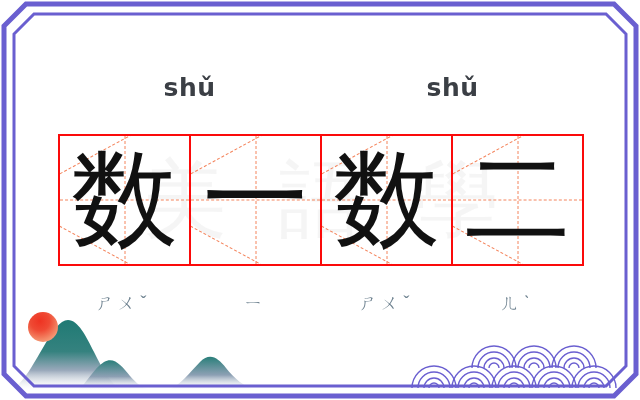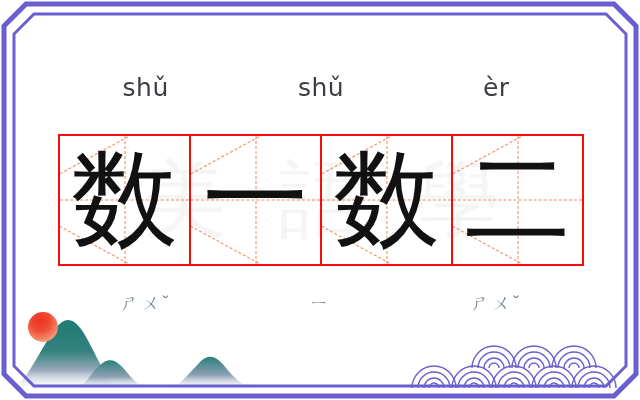--- a/index.html
+++ b/index.html
@@ -36,21 +36,21 @@
   }
   .pinyin-cell {
     flex:1 1 0;
     display:flex;
     align-items:center;
     justify-content:center;
     font-size:25px;
     letter-spacing:0.5px;
     color:#3b3f45;
     font-family:"DejaVu Sans", sans-serif;
-    font-weight:400;
+    font-weight:700;
   }
 
   
   #char-grid {
     position:absolute;
     left:58px; top:134px;
     width:526px; height:132px;
     display:flex;
     border:2px solid #fb0a0a;
     background:transparent;
@@ -125,21 +125,21 @@
     left:58px; top:286px;
     width:526px; height:34px;
     display:flex;
     z-index:20;
   }
   .zhuyin-cell {
     flex:1 1 0;
     display:flex;
     align-items:center;
     justify-content:center;
-    font-family:Liberation Sans, sans-serif;
+    font-family:Liberation Mono, monospace;
     font-size:18px;
     letter-spacing:3px;
     color:#6d818f;
   }
 
   
   #sun {
     position:absolute;
     left:28px; top:312px;
     width:30px; height:30px;
@@ -172,21 +172,20 @@
 
   <div id="watermark">
     <span>美</span>
     <span>語</span>
     <span>學</span>
   </div>
 
   <div id="pinyin-row">
     <div class="pinyin-cell">shǔ</div>
     <div class="pinyin-cell">shǔ</div>
-    <div class="pinyin-cell">èr</div>
   </div>
 
   <div id="char-grid">
 
     <div class="grid-cell">
       <div class="guide guide-diag guide-d1"></div>
       <div class="guide guide-diag guide-d2"></div>
       <div class="guide guide-h"></div>
       <div class="guide guide-v"></div>
       <div class="han">数</div>
@@ -215,20 +214,21 @@
       <div class="guide guide-v"></div>
       <div class="han">二</div>
     </div>
 
   </div>
 
   <div id="zhuyin-row">
     <div class="zhuyin-cell">ㄕㄨˇ</div>
     <div class="zhuyin-cell">ㄧ</div>
     <div class="zhuyin-cell">ㄕㄨˇ</div>
+    <div class="zhuyin-cell">ㄦˋ</div>
   </div>
 
   <div id="sun"></div>
 
   <svg id="mountains" viewBox="0 0 280 90" xmlns="http://www.w3.org/2000/svg" preserveAspectRatio="none">
     <defs>
       <linearGradient id="mg1" x1="0" y1="0" x2="0" y2="1">
         <stop offset="0%" stop-color="#1f7a74"></stop>
         <stop offset="45%" stop-color="#35827f"></stop>
         <stop offset="72%" stop-color="#9aa9bb"></stop>

